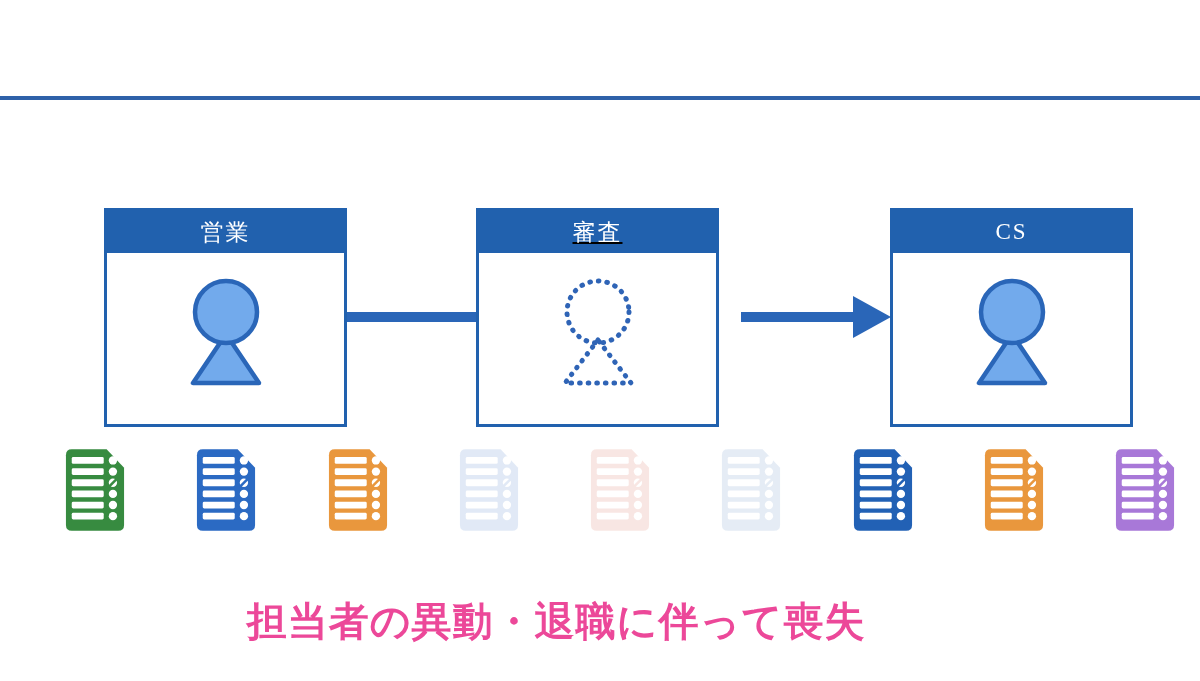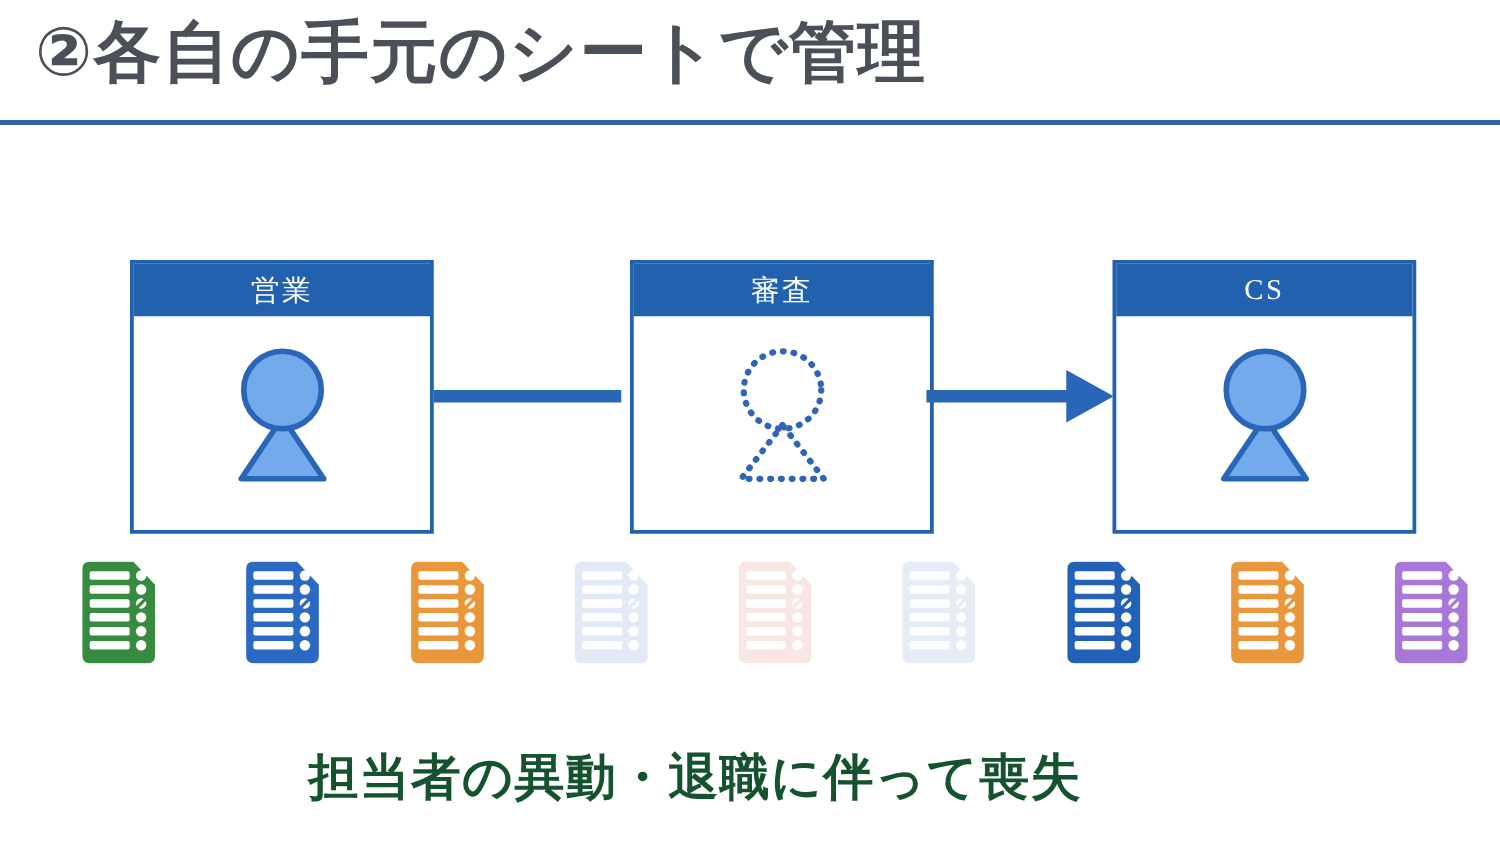--- a/index.html
+++ b/index.html
@@ -10,46 +10,45 @@
   .slide-title{
     position:absolute;left:28px;top:6px;font-size:54px;font-weight:600;
     color:#4a4f58;letter-spacing:1px;white-space:nowrap;
   }
   .title-rule{position:absolute;left:0;top:96px;width:1200px;height:4px;background:#2e61a9;}
   .flow-box{
     position:absolute;top:208px;width:243px;height:219px;background:#ffffff;
     border:3px solid #2161ae;box-sizing:border-box;text-align:center;
   }
   .flow-box.pos-1{left:104px;}
-  .flow-box.pos-2{left:504px;}
+  .flow-box.pos-2{left:476px;text-decoration:underline;}
   .flow-box.pos-3{left:890px;font-family:Liberation Serif, serif;}
   .box-header{
     height:42px;background:#2161ae;color:#ffffff;display:flex;align-items:center;
     justify-content:center;font-size:23px;font-weight:500;letter-spacing:2px;
   }
   .box-body{display:flex;justify-content:center;}
   .person{margin-top:23px;}
   .connector-line{position:absolute;left:347px;top:312px;width:150px;height:10px;background:#2a66b8;}
   .connector-arrow{position:absolute;left:741px;top:295px;}
   .sheets-row{
     position:absolute;left:64px;top:449px;width:1112px;height:83px;
     display:flex;justify-content:space-between;align-items:flex-start;
   }
   .sheet-icon{width:62px;height:82px;display:block;}
   .caption{
     position:absolute;left:0;top:594px;width:1112px;text-align:center;
-    font-size:40px;font-weight:600;color:#14532d;letter-spacing:1px;white-space:nowrap;
+    font-size:40px;font-weight:600;color:#ec4899;letter-spacing:1px;white-space:nowrap;
   }
 </style>
 </head>
 <body>
 
 <div class="slide">
 
-  <div class="slide-title">②各自の手元のシートで管理</div>
   <div class="title-rule"></div>
 
   <div class="flow-box pos-1">
     <div class="box-header">営業</div>
     <div class="box-body">
       <svg class="person" width="92" height="112" viewBox="0 0 92 112">
         <path d="M46 58 L13 107 H79 Z" fill="#72aaec" stroke="#2a66b8" stroke-width="4.5" stroke-linejoin="round"></path>
         <circle cx="46" cy="36" r="31" fill="#72aaec" stroke="#2a66b8" stroke-width="4.5"></circle>
       </svg>
     </div>

